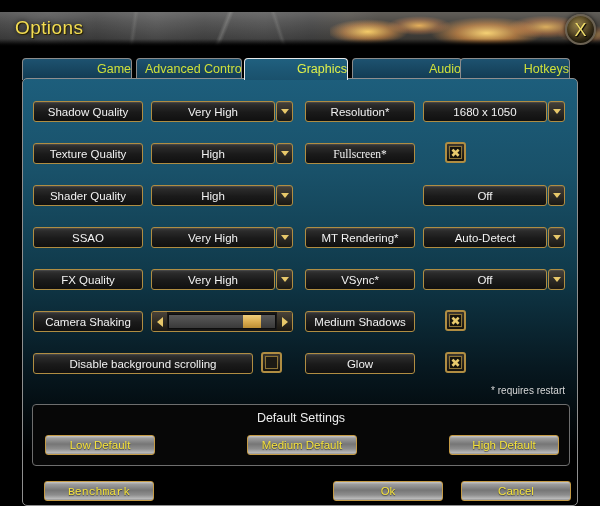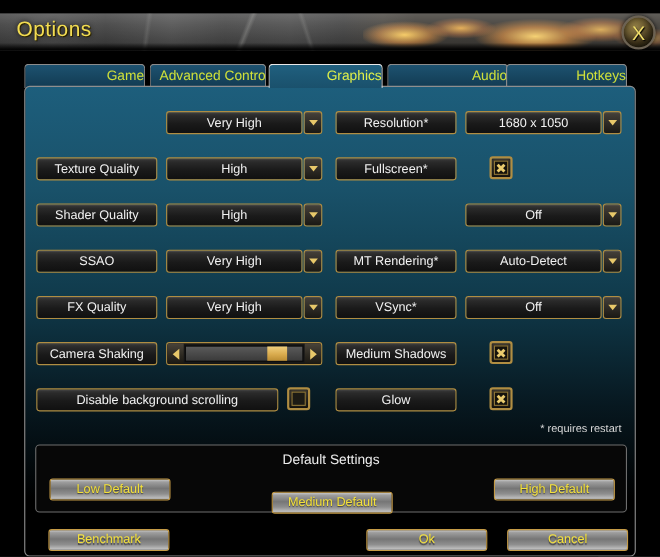--- a/index.html
+++ b/index.html
@@ -246,26 +246,26 @@
     background:
       linear-gradient(180deg, #c9c9c9 0%, #9e9e9e 12%, #767676 45%, #8e8e8e 72%, #bdbdbd 94%, #8a8a8a 100%);
     color: #f5e23c;
     font-size: 11.5px;
     display: flex; align-items: center; justify-content: center;
     cursor: pointer;
     text-shadow: 0 1px 1px rgba(0,0,0,0.55);
     white-space: nowrap;
   }
   .gbtn.low    { left: 12px;  top: 30px; width: 110px; text-align: right; }
-  .gbtn.medium { left: 214px; top: 42px; width: 110px; }
+  .gbtn.medium { left: 214px; top: 30px; width: 110px; }
   .gbtn.high   { left: 416px; top: 30px; width: 110px; }
 
   
   .actions { position: absolute; left: 0; top: 0; width: 556px; height: 428px; }
-  .gbtn.benchmark { left: 21px;  top: 402px; width: 110px; }
+  .gbtn.benchmark { left: 21px;  top: 402px; width: 110px; font-family: Liberation Mono, monospace; }
   .gbtn.ok        { left: 310px; top: 402px; width: 110px; }
   .gbtn.cancel    { left: 438px; top: 402px; width: 110px; }
 </style>
 </head>
 <body>
 
 <div id="app">
 
   <div class="titlebar">
     <div class="titlebar-rock"></div>
@@ -283,20 +283,21 @@
       <div class="tab" style="left: 114px; width: 106px;">Advanced Controls</div>
       <div class="tab active" style="left: 222px; width: 104px;">Graphics</div>
       <div class="tab" style="left: 330px; width: 110px;">Audio</div>
       <div class="tab" style="left: 438px; width: 110px;">Hotkeys</div>
     </div>
 
   <div class="panel">
 
     <div class="settings" id="settings-grid">
         <div class="setrow col-left" style="top: 22px;">
+          <div class="pill label">Shadow Quality</div>
           <div class="pill value">Very High</div>
           <div class="ddarrow">
             <i></i>
           </div>
         </div>
         <div class="setrow col-left" style="top: 64px;">
           <div class="pill label">Texture Quality</div>
           <div class="pill value">High</div>
           <div class="ddarrow">
             <i></i>
@@ -337,21 +338,21 @@
             </div>
           </div>
         </div>
         <div class="setrow col-right" style="top: 22px;">
           <div class="pill label">Resolution*</div>
           <div class="pill value">1680 x 1050</div>
           <div class="ddarrow">
             <i></i>
           </div>
         </div>
-        <div class="setrow col-right" style="top: 64px;">
+        <div class="setrow col-right" style="top: 64px; font-family: Liberation Serif, serif;">
           <div class="pill label">Fullscreen*</div>
           <div class="checkbox cb-right">
             <div class="inner">✖</div>
           </div>
         </div>
         <div class="setrow col-right" style="top: 106px;">
           <div class="pill value">Off</div>
           <div class="ddarrow">
             <i></i>
           </div>

